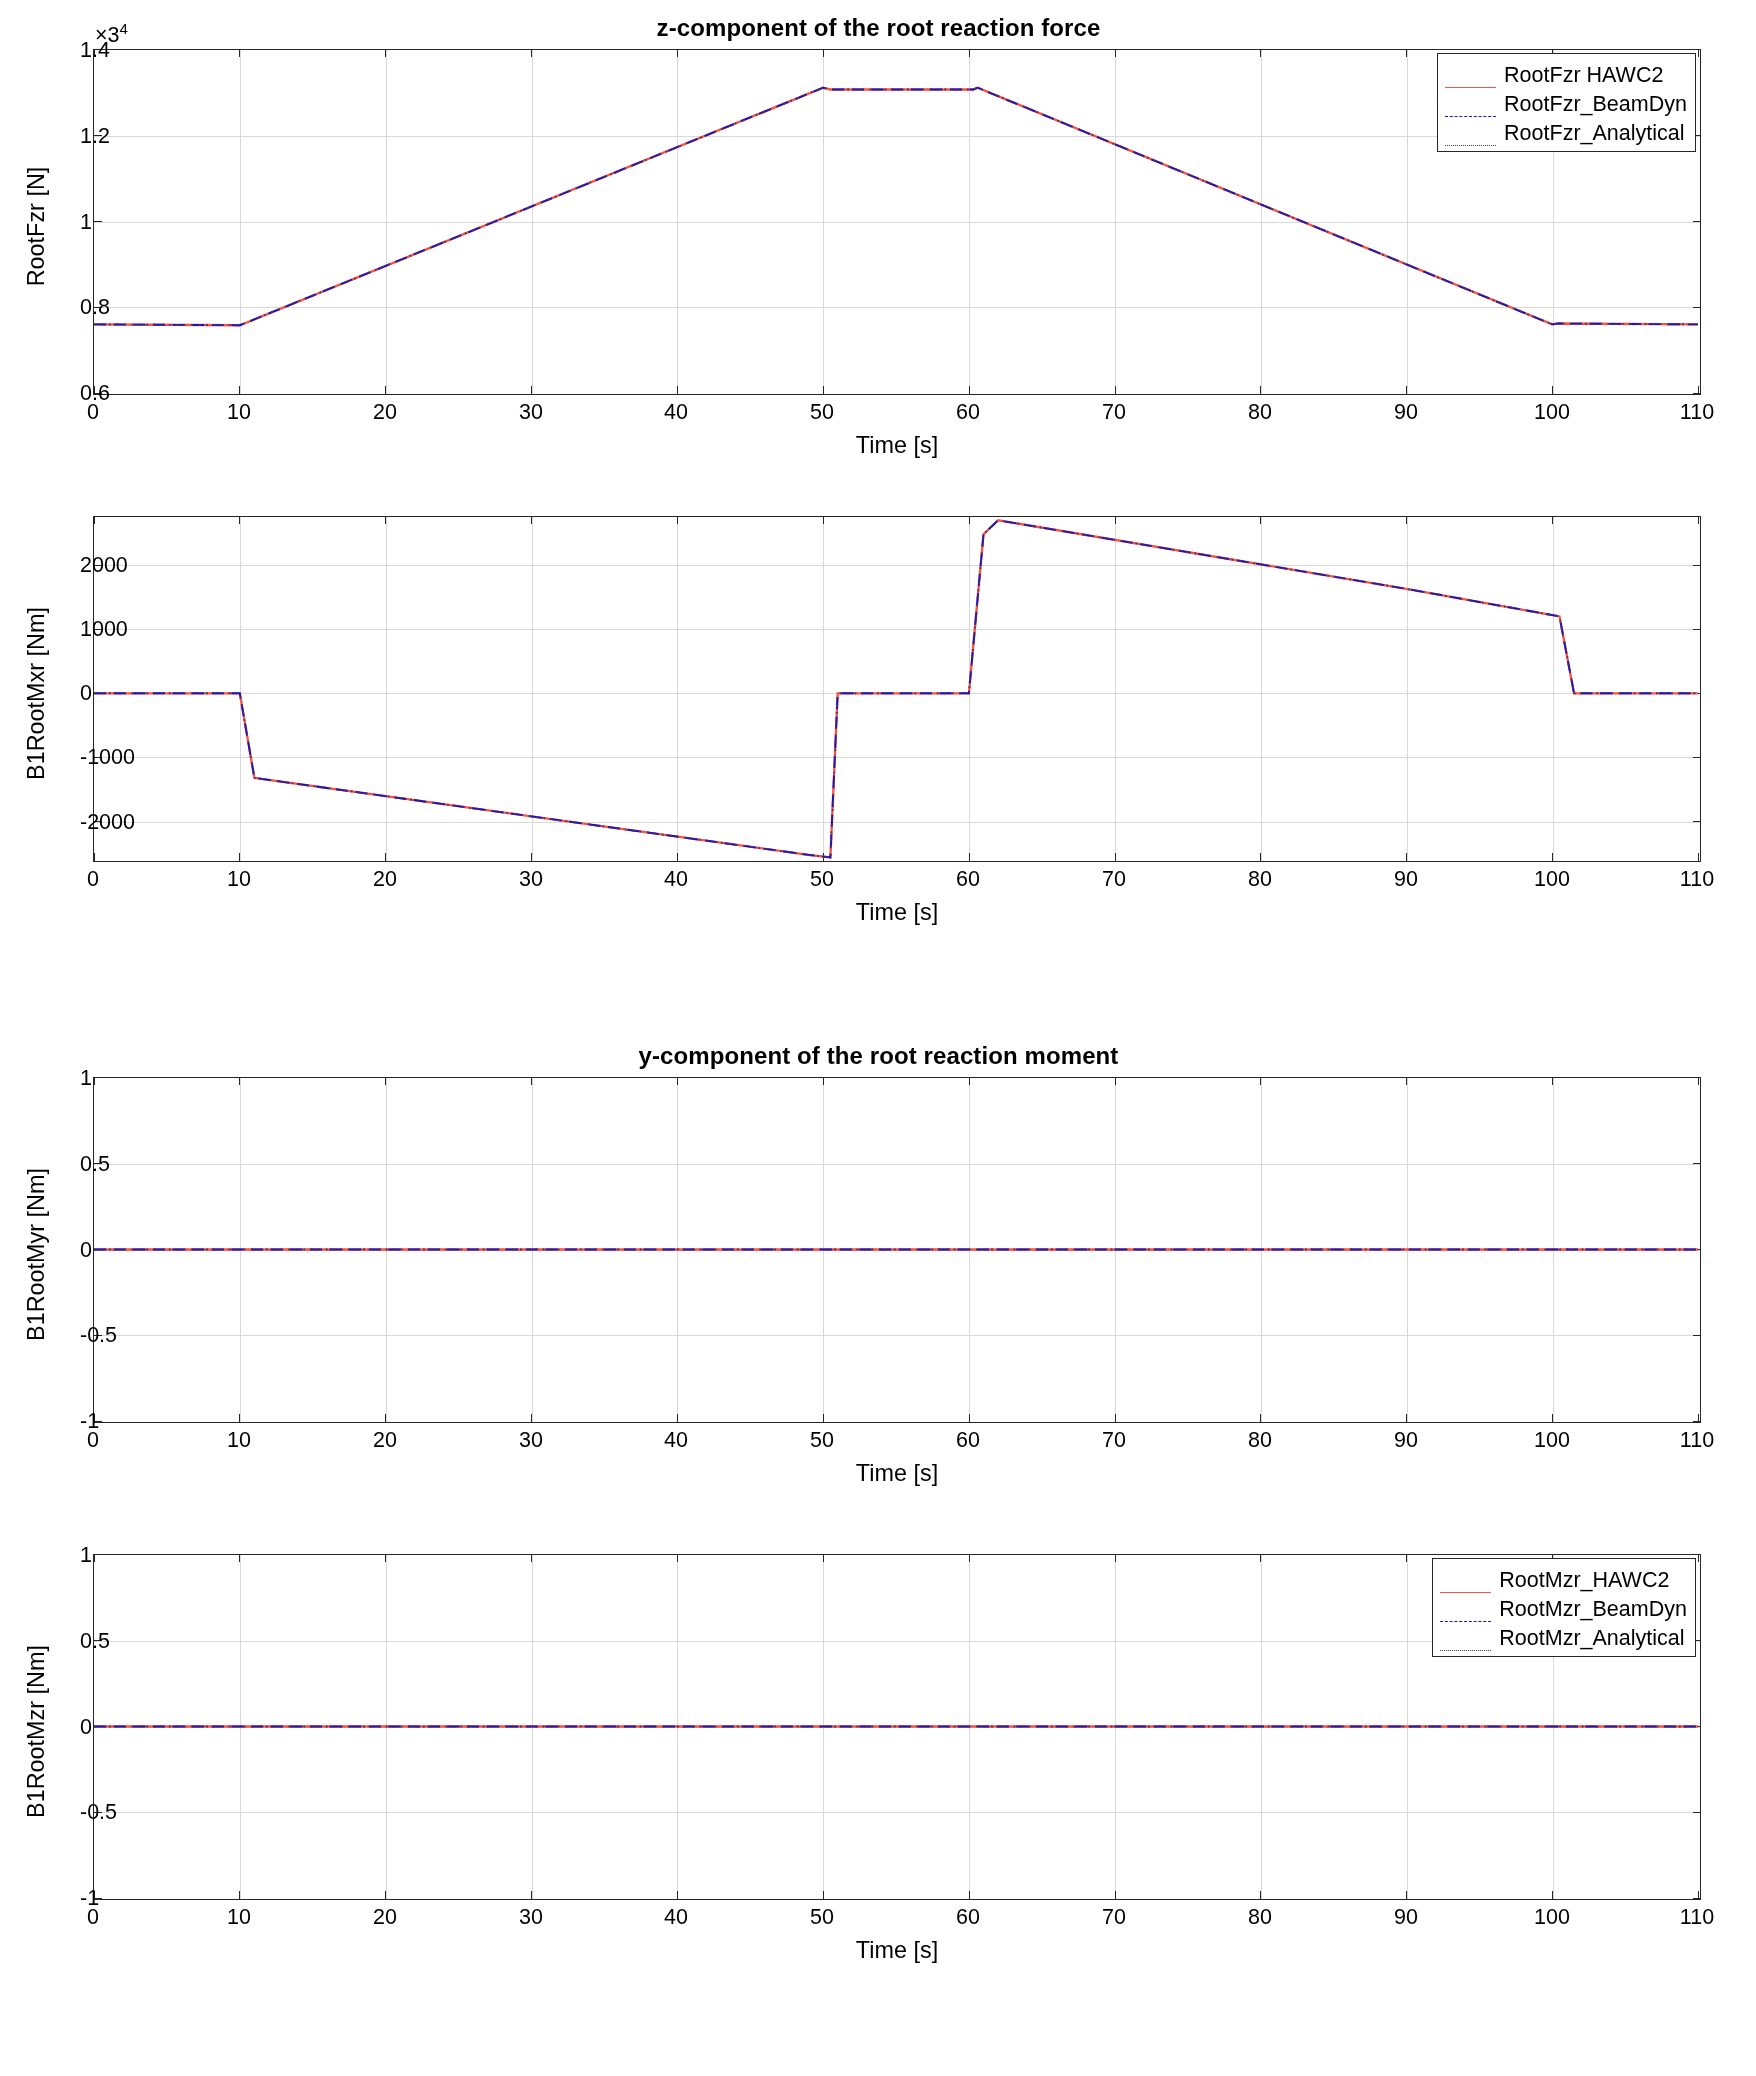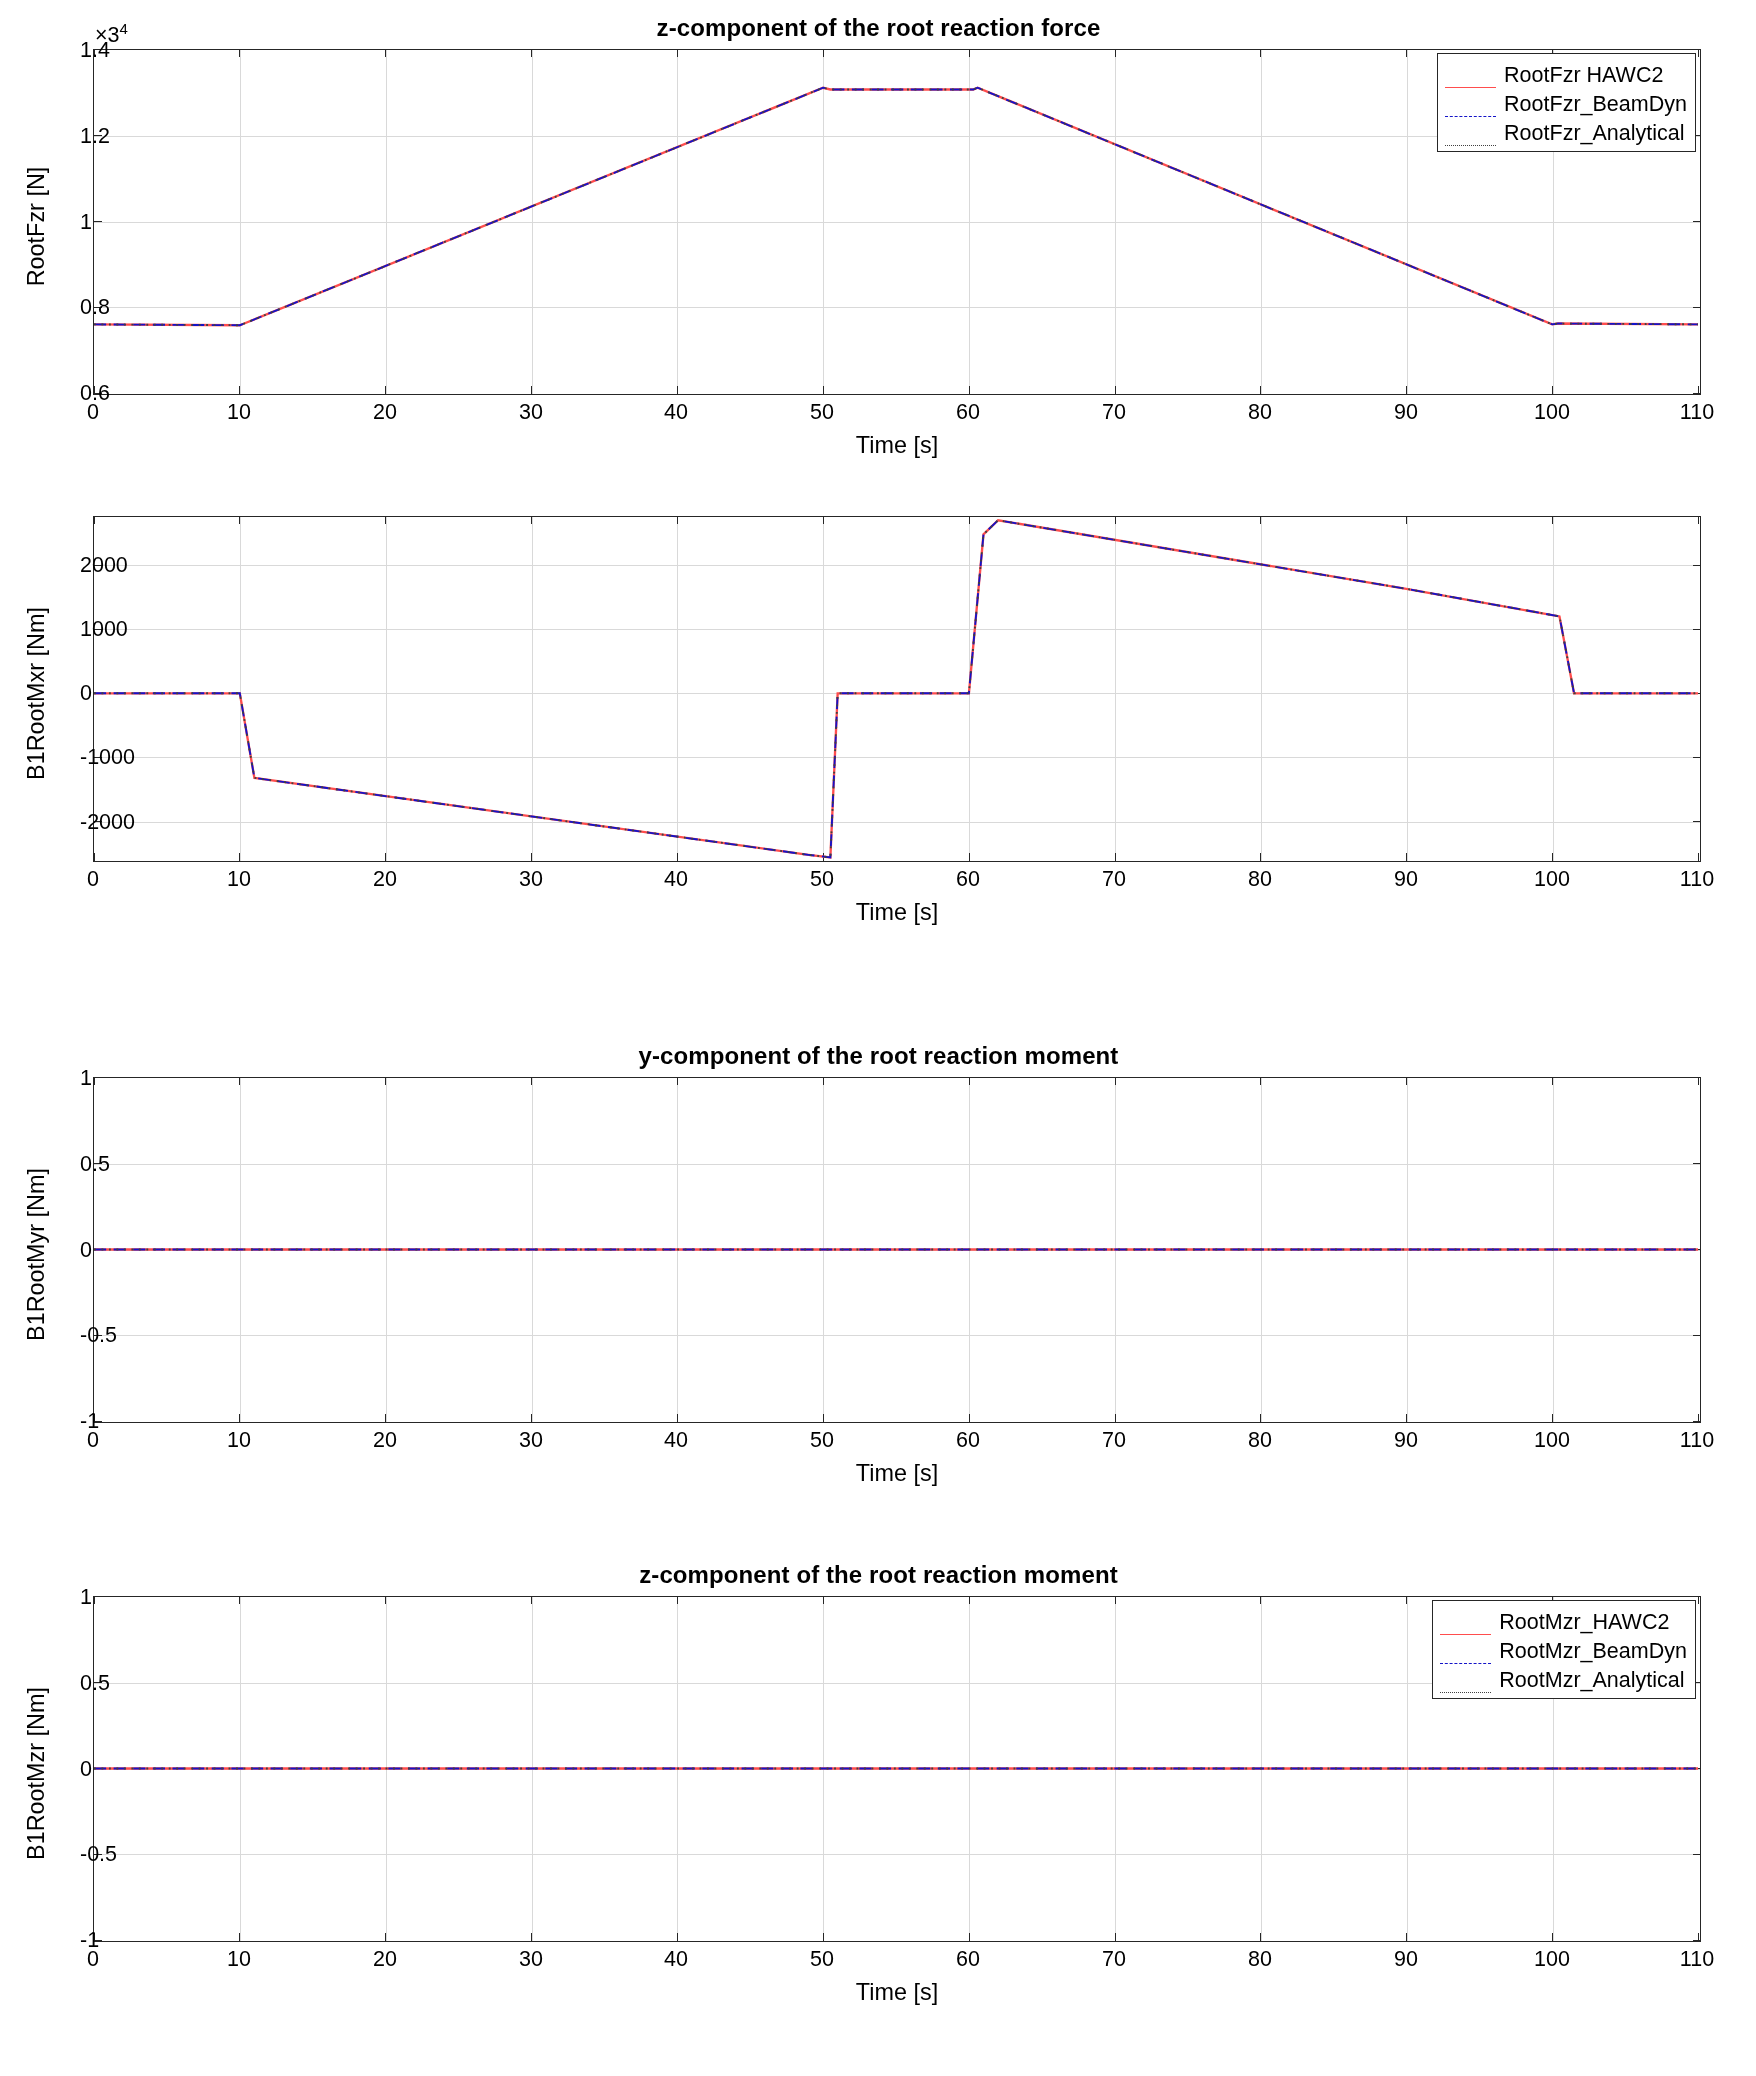--- a/index.html
+++ b/index.html
@@ -402,21 +402,20 @@
         <div class="xticklabel" style="left: 875px; top: 351px; margin-left: 0px;">60</div>
         <div class="xticklabel" style="left: 1021px; top: 351px; margin-left: 0px;">70</div>
         <div class="xticklabel" style="left: 1167px; top: 351px; margin-left: 0px;">80</div>
         <div class="xticklabel" style="left: 1313px; top: 351px; margin-left: 0px;">90</div>
         <div class="xticklabel" style="left: 1459px; top: 351px; margin-left: 0px;">100</div>
         <div class="xticklabel" style="left: 1604px; top: 351px; margin-left: 0px;">110</div>
       </div>
   </div>
 
   <div class="panel" style="height:519px;">
-    <div class="panel-title" style="margin-top:14px;">z-component of the root reaction moment</div>
     <div class="plotwrap" style="height:346px; margin-top:6.5px;">
       <div class="axes" id="axes3">
           <div class="tick-v " style="left: -0.5px;"></div>
           <div class="tick-v top" style="left: -0.5px;"></div>
           <div class="gridline-v" style="left: 146px;"></div>
           <div class="tick-v " style="left: 145px;"></div>
           <div class="tick-v top" style="left: 145px;"></div>
           <div class="gridline-v" style="left: 292px;"></div>
           <div class="tick-v " style="left: 291px;"></div>
           <div class="tick-v top" style="left: 291px;"></div>

